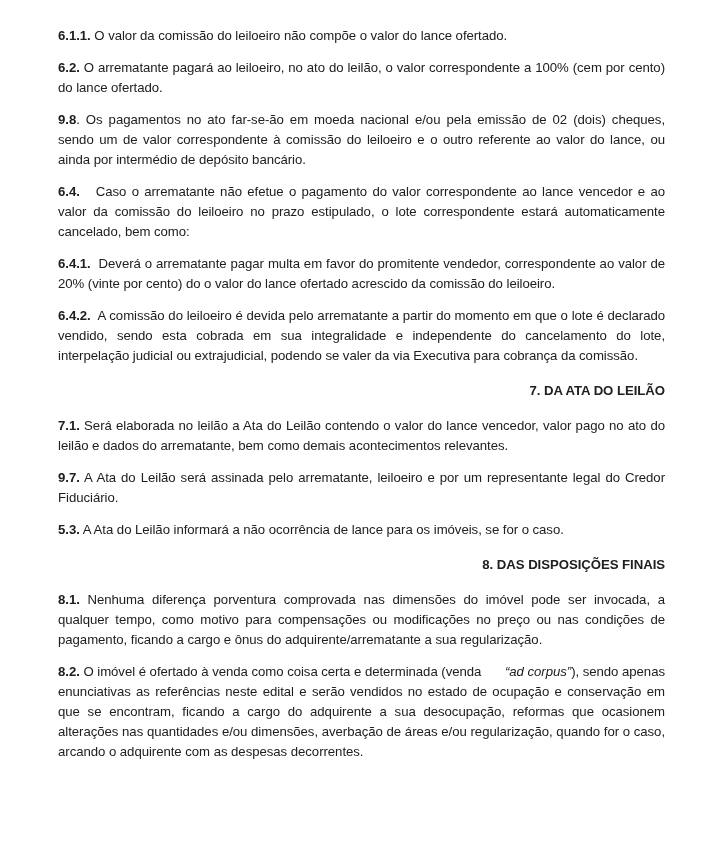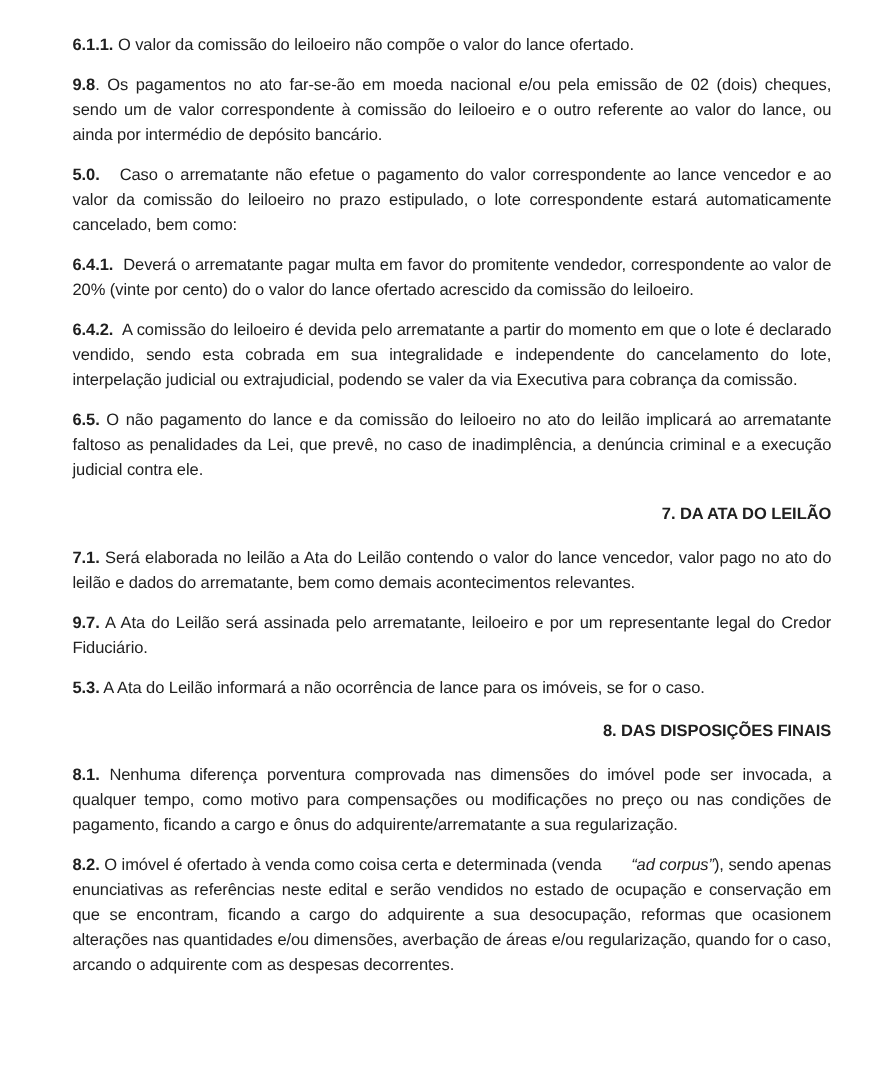--- a/index.html
+++ b/index.html
@@ -40,25 +40,25 @@
     text-align: right;
     font-weight: bold;
   }
 </style>
 </head>
 <body>
 
 <main class="page" style="background: rgb(255, 255, 255); color: rgb(32, 32, 32);">
   <section id="doc-body">
       <p class="clause"><strong>6.1.1.</strong><span> O valor da comissão do leiloeiro não compõe o valor do lance ofertado.</span></p>
+      <p class="clause"><strong>6.2.</strong><span> O arrematante pagará ao leiloeiro, no ato do leilão, o valor correspondente a 100% (cem por cento) do lance ofertado.</span></p>
       <p class="clause"><strong>9.8</strong><span>. Os pagamentos no ato far-se-ão em moeda nacional e/ou pela emissão de 02 (dois) cheques, sendo um de valor correspondente à comissão do leiloeiro e o outro referente ao valor do lance, ou ainda por intermédio de depósito bancário.</span></p>
-      <p class="clause"><strong>5.0.</strong><span>&nbsp;&nbsp; Caso o arrematante não efetue o pagamento do valor correspondente ao lance vencedor e ao valor da comissão do leiloeiro no prazo estipulado, o lote correspondente estará automaticamente cancelado, bem como:</span></p>
+      <p class="clause"><strong>6.4.</strong><span>&nbsp;&nbsp; Caso o arrematante não efetue o pagamento do valor correspondente ao lance vencedor e ao valor da comissão do leiloeiro no prazo estipulado, o lote correspondente estará automaticamente cancelado, bem como:</span></p>
       <p class="clause"><strong>6.4.1.</strong><span>&nbsp; Deverá o arrematante pagar multa em favor do promitente vendedor, correspondente ao valor de 20% (vinte por cento) do o valor do lance ofertado acrescido da comissão do leiloeiro.</span></p>
       <p class="clause"><strong>6.4.2.</strong><span>&nbsp; A comissão do leiloeiro é devida pelo arrematante a partir do momento em que o lote é declarado vendido, sendo esta cobrada em sua integralidade e independente do cancelamento do lote, interpelação judicial ou extrajudicial, podendo se valer da via Executiva para cobrança da comissão.</span></p>
-      <p class="clause"><strong>6.5.</strong><span> O não pagamento do lance e da comissão do leiloeiro no ato do leilão implicará ao arrematante faltoso as penalidades da Lei, que prevê, no caso de inadimplência, a denúncia criminal e a execução judicial contra ele.</span></p>
       <p class="heading">7. DA ATA DO LEILÃO</p>
       <p class="clause"><strong>7.1.</strong><span> Será elaborada no leilão a Ata do Leilão contendo o valor do lance vencedor, valor pago no ato do leilão e dados do arrematante, bem como demais acontecimentos relevantes.</span></p>
       <p class="clause"><strong>9.7.</strong><span> A Ata do Leilão será assinada pelo arrematante, leiloeiro e por um representante legal do Credor Fiduciário.</span></p>
       <p class="clause"><strong>5.3.</strong><span> A Ata do Leilão informará a não ocorrência de lance para os imóveis, se for o caso.</span></p>
       <p class="heading">8. DAS DISPOSIÇÕES FINAIS</p>
       <p class="clause"><strong>8.1.</strong><span> Nenhuma diferença porventura comprovada nas dimensões do imóvel pode ser invocada, a qualquer tempo, como motivo para compensações ou modificações no preço ou nas condições de pagamento, ficando a cargo e ônus do adquirente/arrematante a sua regularização.</span></p>
       <p class="clause"><strong>8.2.</strong><span> O imóvel é ofertado à venda como coisa certa e determinada (venda </span><em>“ad corpus”</em><span>), sendo apenas enunciativas as referências neste edital e serão vendidos no estado de ocupação e conservação em que se encontram, ficando a cargo do adquirente a sua desocupação, reformas que ocasionem alterações nas quantidades e/ou dimensões, averbação de áreas e/ou regularização, quando for o caso, arcando o adquirente com as despesas decorrentes.</span></p>
     </section>
 </main>
 

